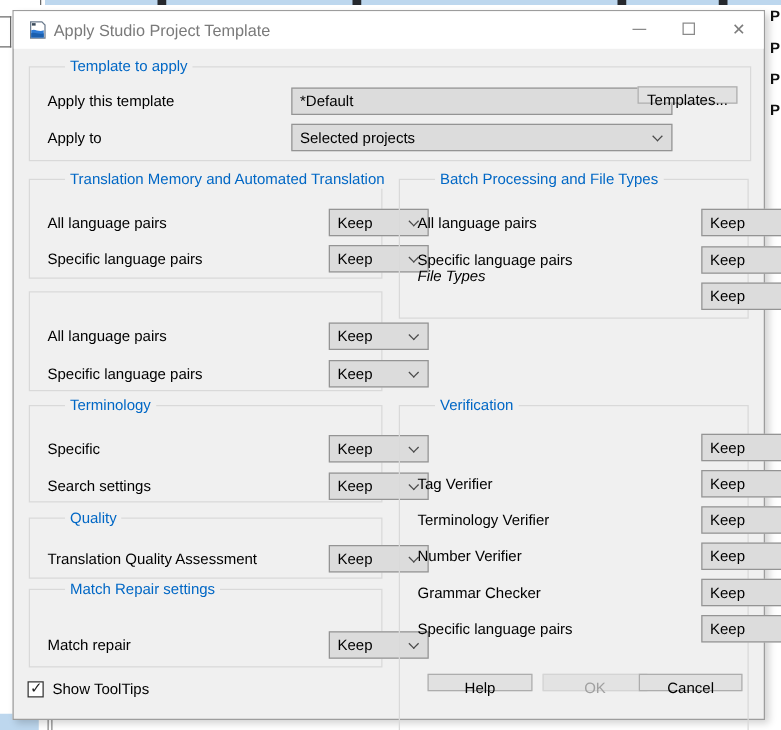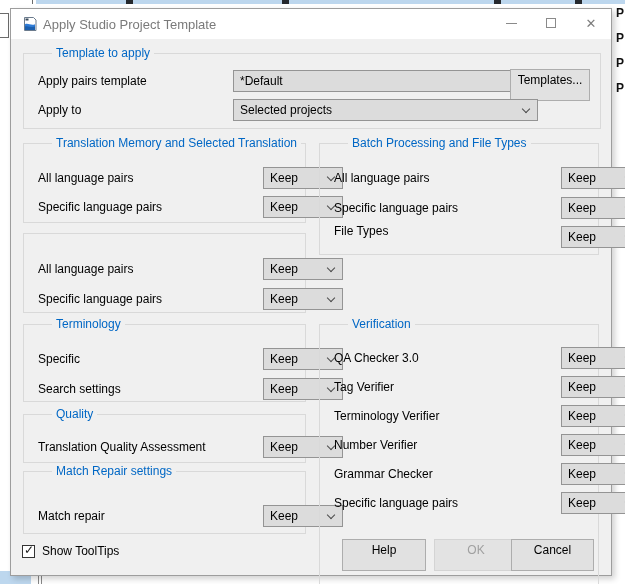--- a/index.html
+++ b/index.html
@@ -49,21 +49,21 @@
     position:absolute; right:8px; top:6px; width:6px; height:6px;
     border-right:1px solid #4a4a4a; border-bottom:1px solid #4a4a4a;
     transform:rotate(45deg);
   }
   .combo-wide { left:163px; width:305px; }
   .combo-l { left:193px; width:80px; }
   .combo-r { left:195px; width:80px; }
 
   
   .btn {
-    position:absolute; height:32px; background:#E1E1E1; border:1px solid #ADADAD;
+    position:absolute; height:14px; background:#E1E1E1; border:1px solid #ADADAD;
     text-align:center; line-height:20px;
   }
   .btn.disabled { color:#A0A0A0; border-color:#D4D4D4; background:#E3E3E3; }
 
   
   .checkbox {
     position:absolute; left:11px; top:536px; width:13px; height:13px;
     background:#fff; border:1px solid #333;
   }
   .checkbox .check { position:absolute; left:1px; top:-3px; font-size:12px; color:#1a1a1a; }
@@ -107,35 +107,35 @@
     <div class="cap-btn cap-max">
       <span class="max-glyph"></span>
     </div>
     <div class="cap-btn cap-close">
       <span class="close-glyph">✕</span>
     </div>
   </div>
 
   <div class="group" style="left:12px;top:44px;width:578px;height:76px;">
     <span class="gtitle">Template to apply</span>
-    <span class="rowlbl" style="top:16px;">Apply pairs template</span>
+    <span class="rowlbl" style="top:16px;">Apply this template</span>
     <div class="combo combo-wide" style="top:16px;">
       <span class="val">*Default</span>
       <span class="chev"></span>
     </div>
     <div class="btn" style="left:486px;top:15px;width:80px;">Templates...</div>
     <span class="rowlbl" style="top:45px;">Apply to</span>
     <div class="combo combo-wide" style="top:45px;">
       <span class="val">Selected projects</span>
       <span class="chev"></span>
     </div>
   </div>
 
   <div class="group" style="left:12px;top:134px;width:283px;height:80px;">
-    <span class="gtitle">Translation Memory and Selected Translation</span>
+    <span class="gtitle">Translation Memory and Automated Translation</span>
     <span class="rowlbl" style="top:23px;">All language pairs</span>
     <div class="combo combo-l" style="top:23px;">
       <span class="val">Keep</span>
       <span class="chev"></span>
     </div>
     <span class="rowlbl" style="top:52px;">Specific language pairs</span>
     <div class="combo combo-l" style="top:52px;">
       <span class="val">Keep</span>
       <span class="chev"></span>
     </div>
@@ -191,30 +191,29 @@
     <span class="rowlbl" style="top:23px;">All language pairs</span>
     <div class="combo combo-r" style="top:23px;">
       <span class="val">Keep</span>
       <span class="chev"></span>
     </div>
     <span class="rowlbl" style="top:53px;">Specific language pairs</span>
     <div class="combo combo-r" style="top:53px;">
       <span class="val">Keep</span>
       <span class="chev"></span>
     </div>
-    <span class="rowlbl" style="top:76px;">File Types</span>
+    <span class="rowlbl" style="top:66px;font-style:italic;">File Types</span>
     <div class="combo combo-r" style="top:82px;">
       <span class="val">Keep</span>
       <span class="chev"></span>
     </div>
   </div>
 
   <div class="group" style="left:308px;top:315px;width:280px;height:261px;">
     <span class="gtitle">Verification</span>
-    <span class="rowlbl" style="top:22px;">QA Checker 3.0</span>
     <div class="combo combo-r" style="top:22px;">
       <span class="val">Keep</span>
       <span class="chev"></span>
     </div>
     <span class="rowlbl" style="top:51px;">Tag Verifier</span>
     <div class="combo combo-r" style="top:51px;">
       <span class="val">Keep</span>
       <span class="chev"></span>
     </div>
     <span class="rowlbl" style="top:80px;">Terminology Verifier</span>

